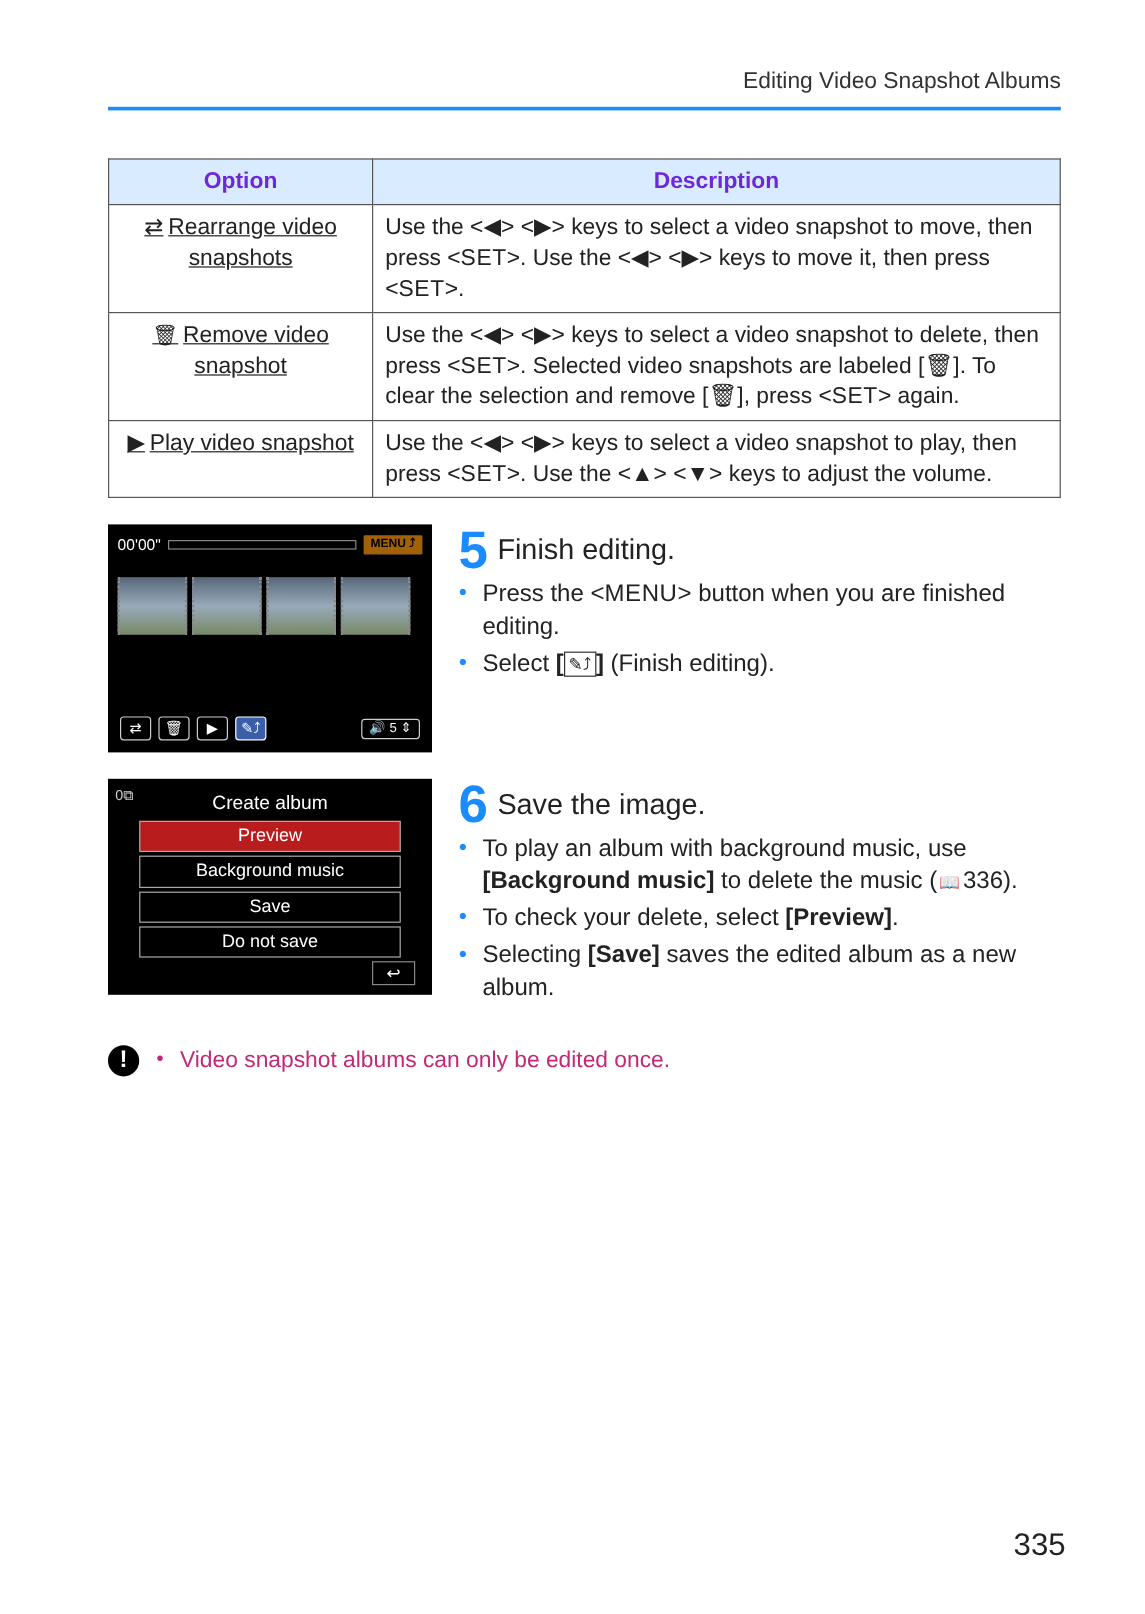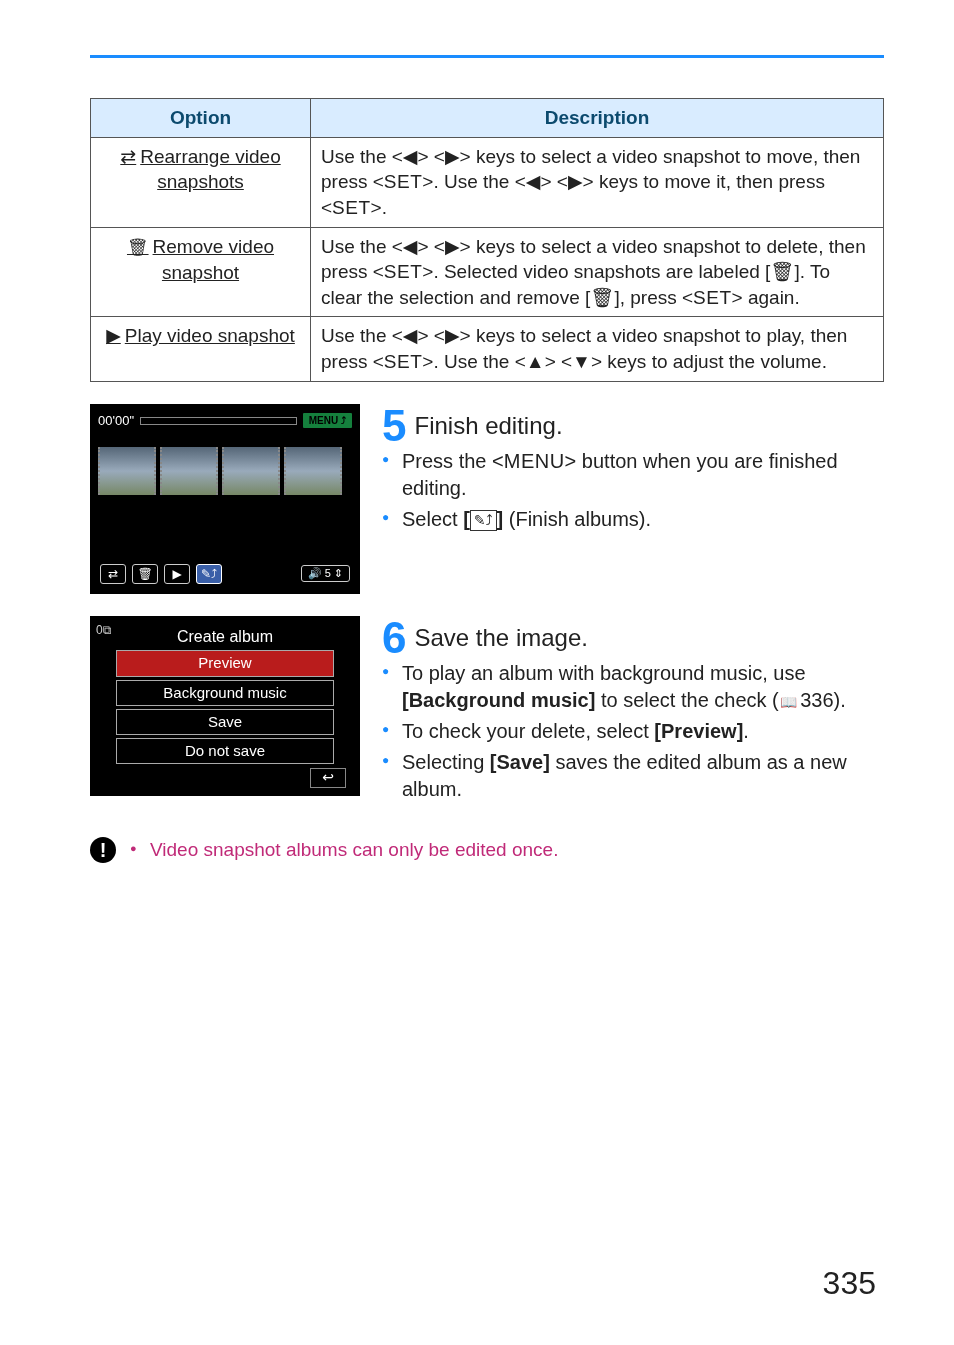--- a/index.html
+++ b/index.html
@@ -27,21 +27,21 @@
     background: #1a8cff;
     margin-bottom: 40px;
   }
   table.opts {
     width: 100%;
     border-collapse: collapse;
     font-size: 19px;
   }
   table.opts th {
     background: #d9ecff;
-    color: #0c4a6e;
+    color: #6d28d9;
     font-weight: bold;
     text-align: center;
     padding: 6px;
     border: 1px solid #555;
   }
   table.opts td {
     border: 1px solid #555;
     padding: 6px 10px;
     vertical-align: top;
   }
@@ -68,21 +68,21 @@
   .scr-a {
     background: #000;
     padding: 8px;
     color: #fff;
     font-size: 14px;
     height: 190px;
     position: relative;
   }
   .scr-a .topbar { display:flex; justify-content:space-between; align-items:center; }
   .scr-a .timecode { font-size:13px; }
-  .scr-a .menu-btn { background:#15803d; color:#000; font-size:10px; font-weight:bold; padding:1px 6px; border-radius:1px; }
+  .scr-a .menu-btn { background:#a16207; color:#000; font-size:10px; font-weight:bold; padding:1px 6px; border-radius:1px; }
   .scr-a .thumbs { display:flex; gap:4px; margin-top:18px; }
   .scr-a .thumb { width:58px; height:48px; background: linear-gradient(#567, #9ab, #786); border-left:2px dotted #888; border-right:2px dotted #888; }
   .scr-a .bottom-icons { position:absolute; bottom:10px; left:10px; right:10px; display:flex; justify-content:space-between; align-items:center; }
   .scr-a .bicons { display:flex; gap:6px; }
   .scr-a .bicon { border:1px solid #ccc; border-radius:3px; width:26px; height:20px; display:flex; align-items:center; justify-content:center; font-size:12px; }
   .scr-a .highlight { background:#3a5fa8; color:#fff; border:1px solid #fff; }
   .scr-a .vol { border:1px solid #ccc; border-radius:3px; padding:0 6px; font-size:11px; display:flex; align-items:center; gap:3px; }
 
   .scr-b {
     background:#000;
@@ -132,32 +132,33 @@
     font-size:20px;
     flex-shrink:0;
   }
   .note-list { list-style:none; color:#c02a78; font-size:19px; }
   .note-list li { position:relative; padding-left:20px; }
   .note-list li::before { content:"●"; position:absolute; left:0; top:4px; font-size:11px; }
 
   .pagenum {
     position:absolute;
     bottom:40px;
-    right:78px;
-    font-size:32px;
+    right:66px;
+    font-size:26px;
     margin-top:24px;
   }
   .book-icon::before { content:"📖"; font-size:14px; margin:0 2px; }
   .boldb { font-weight:bold; }
   .finish-glyph { display:inline-block; border:1px solid #333; padding:0 3px; font-size:14px; vertical-align:1px; }
 </style>
 </head>
 <body>
 
 <div class="page">
+  <div class="header">Editing Video Snapshot Albums</div>
   <div class="blue-rule"></div>
 
   <table class="opts">
     <thead>
       <tr>
         <th>Option</th>
         <th>Description</th>
       </tr>
     </thead>
     <tbody>
@@ -217,21 +218,21 @@
       </div>
     </div>
     <div class="step-text">
       <span class="step-num">5</span>
       <div class="step-title">Finish editing.</div>
       <ul class="bul">
         <li>
           <span>Press the &lt;</span><span class="setkey">MENU</span><span>&gt; button when you are finished editing.</span>
         </li>
         <li>
-          <span>Select </span><span class="boldb">[</span><span class="finish-glyph">✎⤴</span><span class="boldb">]</span><span> (Finish albums).</span>
+          <span>Select </span><span class="boldb">[</span><span class="finish-glyph">✎⤴</span><span class="boldb">]</span><span> (Finish editing).</span>
         </li>
       </ul>
     </div>
   </div>
 
   <div class="step-block">
     <div class="screenshot">
       <div class="scr-b">
         <div class="corner-icon">0⧉</div>
         <div class="title">Create album</div>
@@ -240,21 +241,21 @@
         <div class="menu-item">Save</div>
         <div class="menu-item">Do not save</div>
         <div class="back">↩</div>
       </div>
     </div>
     <div class="step-text">
       <span class="step-num">6</span>
       <div class="step-title">Save the image.</div>
       <ul class="bul">
         <li>
-          <span>To play an album with background music, use </span><span class="boldb">[Background music]</span><span> to select the check (</span><span class="book-icon"></span><span>336</span><span>).</span>
+          <span>To play an album with background music, use </span><span class="boldb">[Background music]</span><span> to delete the music (</span><span class="book-icon"></span><span>336</span><span>).</span>
         </li>
         <li>
           <span>To check your delete, select </span><span class="boldb">[Preview]</span><span>.</span>
         </li>
         <li>
           <span>Selecting </span><span class="boldb">[Save]</span><span> saves the edited album as a new album.</span>
         </li>
       </ul>
     </div>
   </div>

